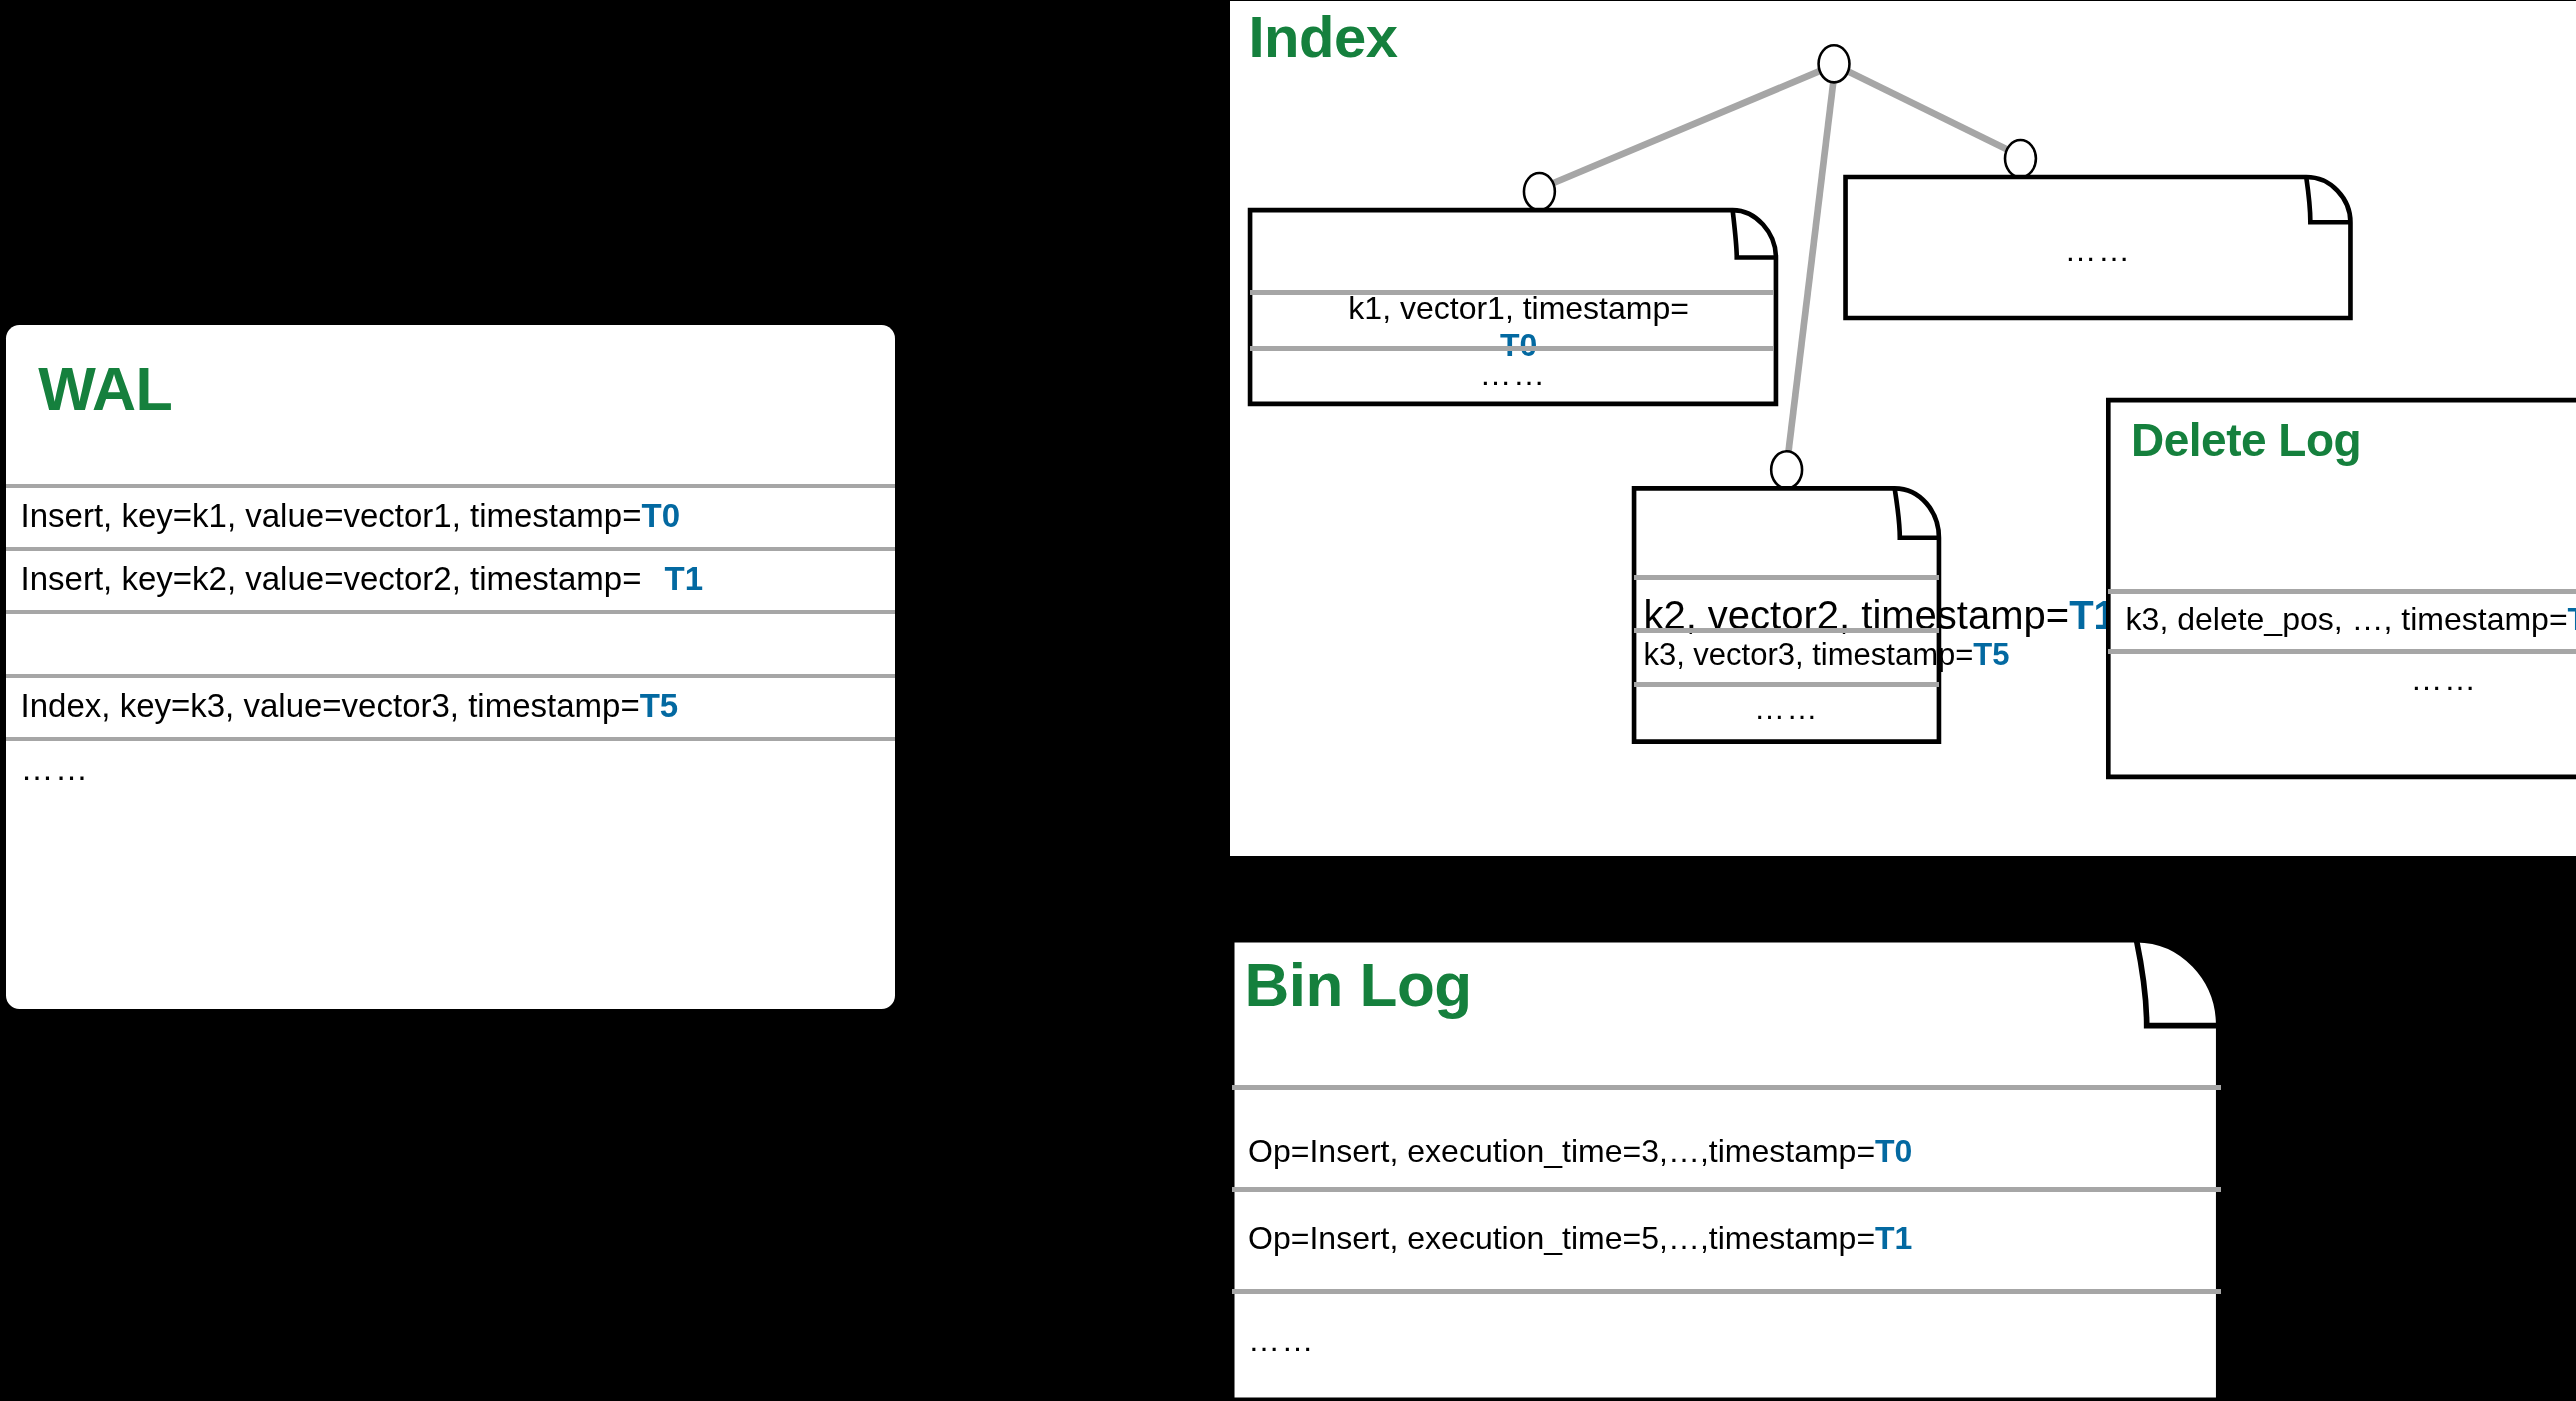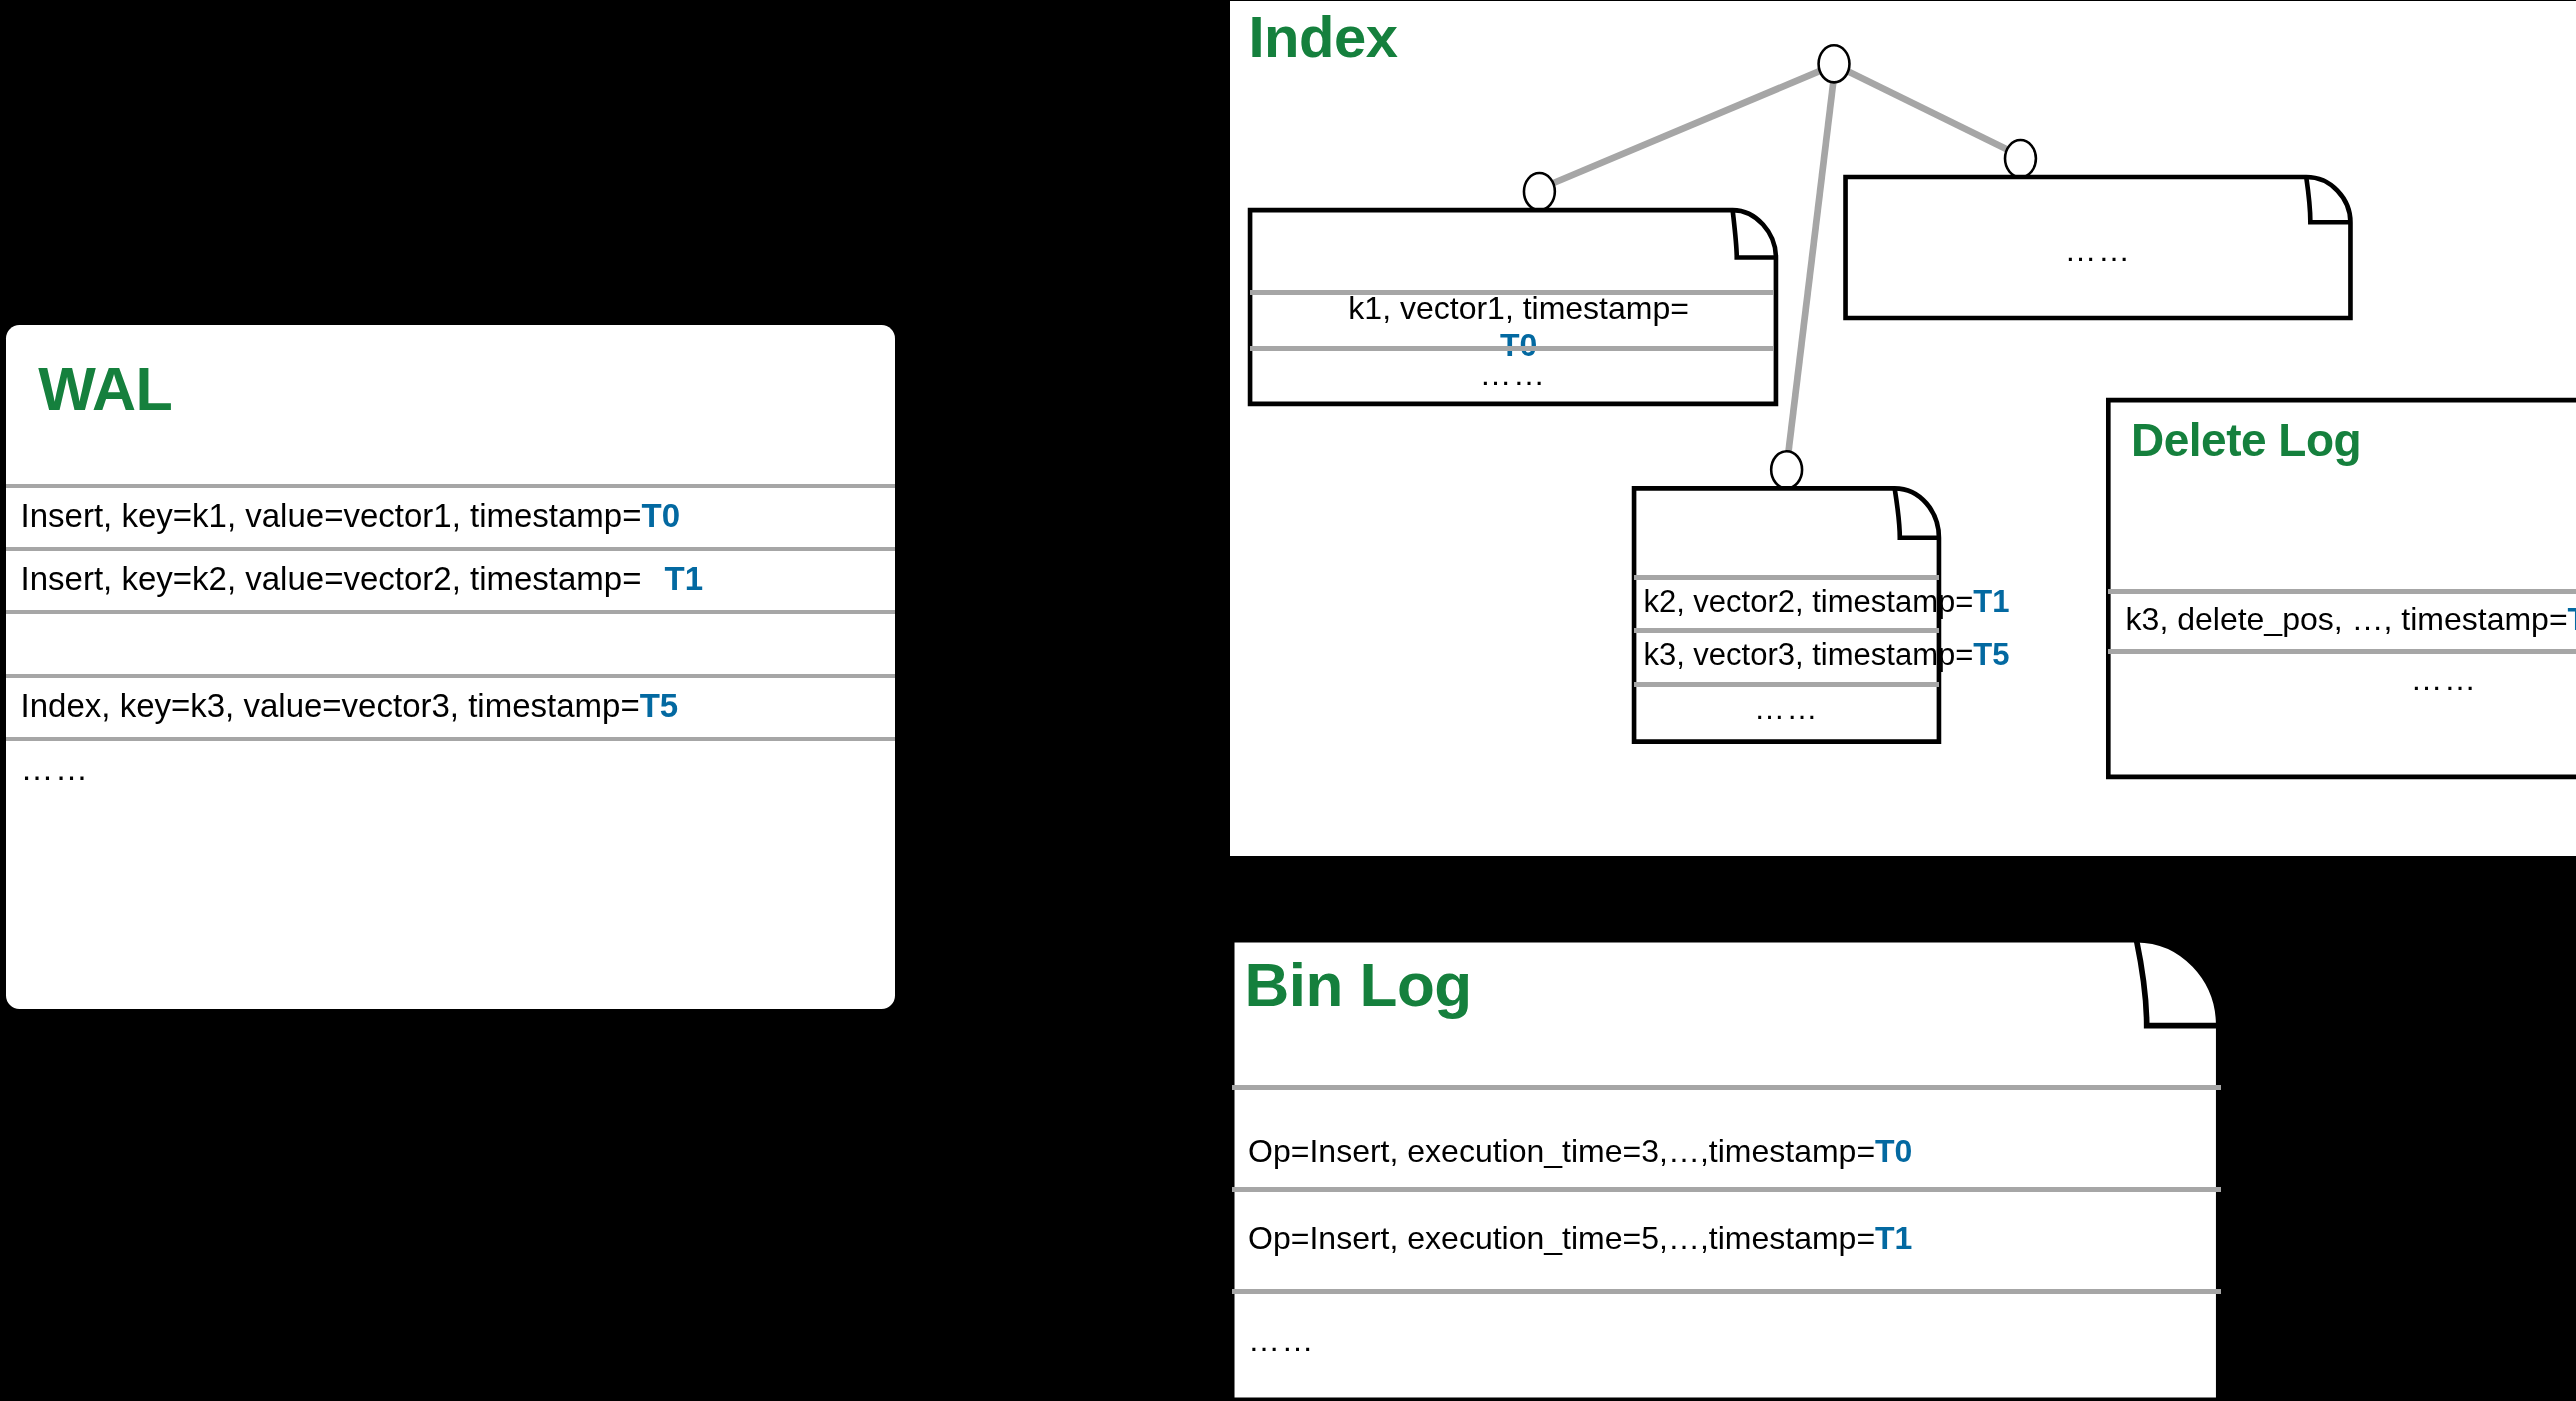--- a/index.html
+++ b/index.html
@@ -110,21 +110,21 @@
         <span>……</span>
       </div>
     </div>
 
     <div style="position:absolute;left:402px;top:485px;width:309px;height:258px;">
       <svg class="ovl" width="309" height="258" viewBox="0 0 600 500">
         <path fill="#ffffff" stroke="#000000" stroke-width="9" d="M4,4 H510 C560,4 596,50 596,100 V496 H4 Z"></path>
         <path fill="none" stroke="#000000" stroke-width="9" d="M510,4 C516,42 520,74 520,100 H596"></path>
       </svg>
       <div class="rowline" style="left:2.1px;top:89px;width:305px;height:4.6px;"></div>
-      <div class="row" style="left:2.1px;right:2.1px;top:89px;height:54px;padding-left:9.3px;font-size:31px;">
+      <div class="row" style="left:2.1px;right:2.1px;top:102px;height:54px;padding-left:9.3px;font-size:40px;">
         <span>k2, vector2, timestamp=</span>
           <span class="ts">T1</span>
       </div>
       <div class="rowline" style="left:2.1px;top:142px;width:305px;height:4.6px;"></div>
       <div class="row" style="left:2.1px;right:2.1px;top:142px;height:54px;padding-left:9.3px;font-size:31px;">
         <span>k3, vector3, timestamp=</span>
           <span class="ts">T5</span>
       </div>
       <div class="rowline" style="left:2.1px;top:196px;width:305px;height:4.6px;"></div>
       <div class="row dots" style="left:2.1px;right:2.1px;top:196px;height:54px;justify-content:center;font-size:31px;">

